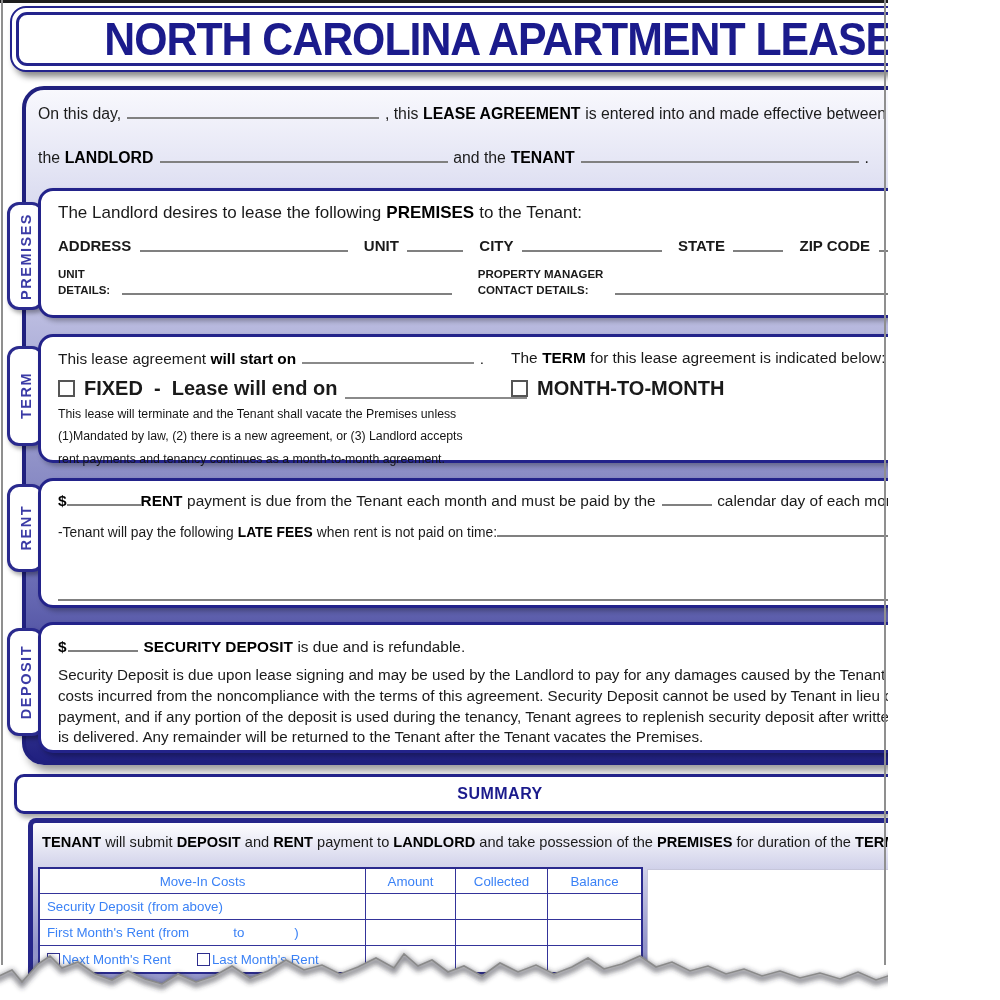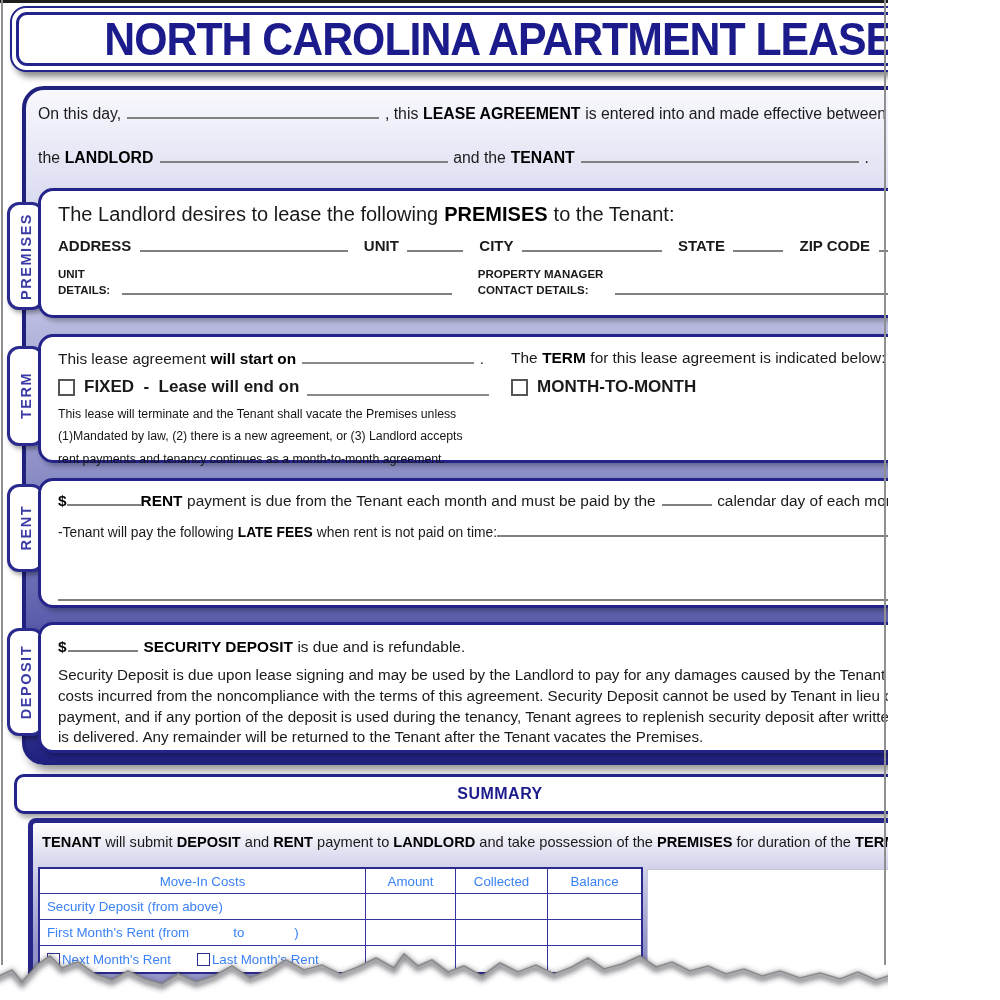--- a/index.html
+++ b/index.html
@@ -62,31 +62,31 @@
   #rent     { top:478px; height:130px; }
   #deposit  { top:622px; height:131px; }
   #tab-premises { top:202px; height:108px; }
   #tab-term     { top:346px; height:100px; }
   #tab-rent     { top:484px; height:88px;  }
   #tab-deposit  { top:628px; height:108px; }
 
   .abs { position:absolute; white-space:nowrap; }
 
   
-  .p-intro { left:17px; top:12px; font-size:20px;text-align:right; }
+  .p-intro { left:17px; top:12px; font-size:17px;text-align:right; }
   .p-fields { left:17px; top:46px; width:892px; display:flex; align-items:flex-end; font-size:15px; }
   .p-fields .lab { font-weight:bold; margin-right:7px; }
   .p-fields .fill { margin-right:16px; margin-bottom:2px; }
   .p-details { left:17px; top:76px; width:892px; display:flex; align-items:flex-end; }
   .dual { font-size:11.5px; font-weight:bold; line-height:1.35; margin-right:10px; white-space:nowrap; }
   .p-details .fill { margin-bottom:3px; }
 
   
   .t-line1 { font-size:15.4px; }
-  .cb-row { display:flex; align-items:center; font-weight:bold; font-size:17px; }
+  .cb-row { display:flex; align-items:center; font-weight:bold; font-size:20px; }
   .cb { width:17px; height:17px; border:2px solid #555; background:#fff; display:inline-block; margin-right:9px; flex:0 0 auto; }
   .note { font-size:12.3px; line-height:22.3px; color:#151515; white-space:nowrap; }
   .t-fill { border-bottom:2.5px solid #8a8a8a; }
 
   
   .r-line { font-size:13.8px; white-space:nowrap; }
   .r-line1 { font-size:15.4px; white-space:nowrap; }
 
   
   .d-para { font-size:15.2px; line-height:20.8px; white-space:normal; width:896px; }

